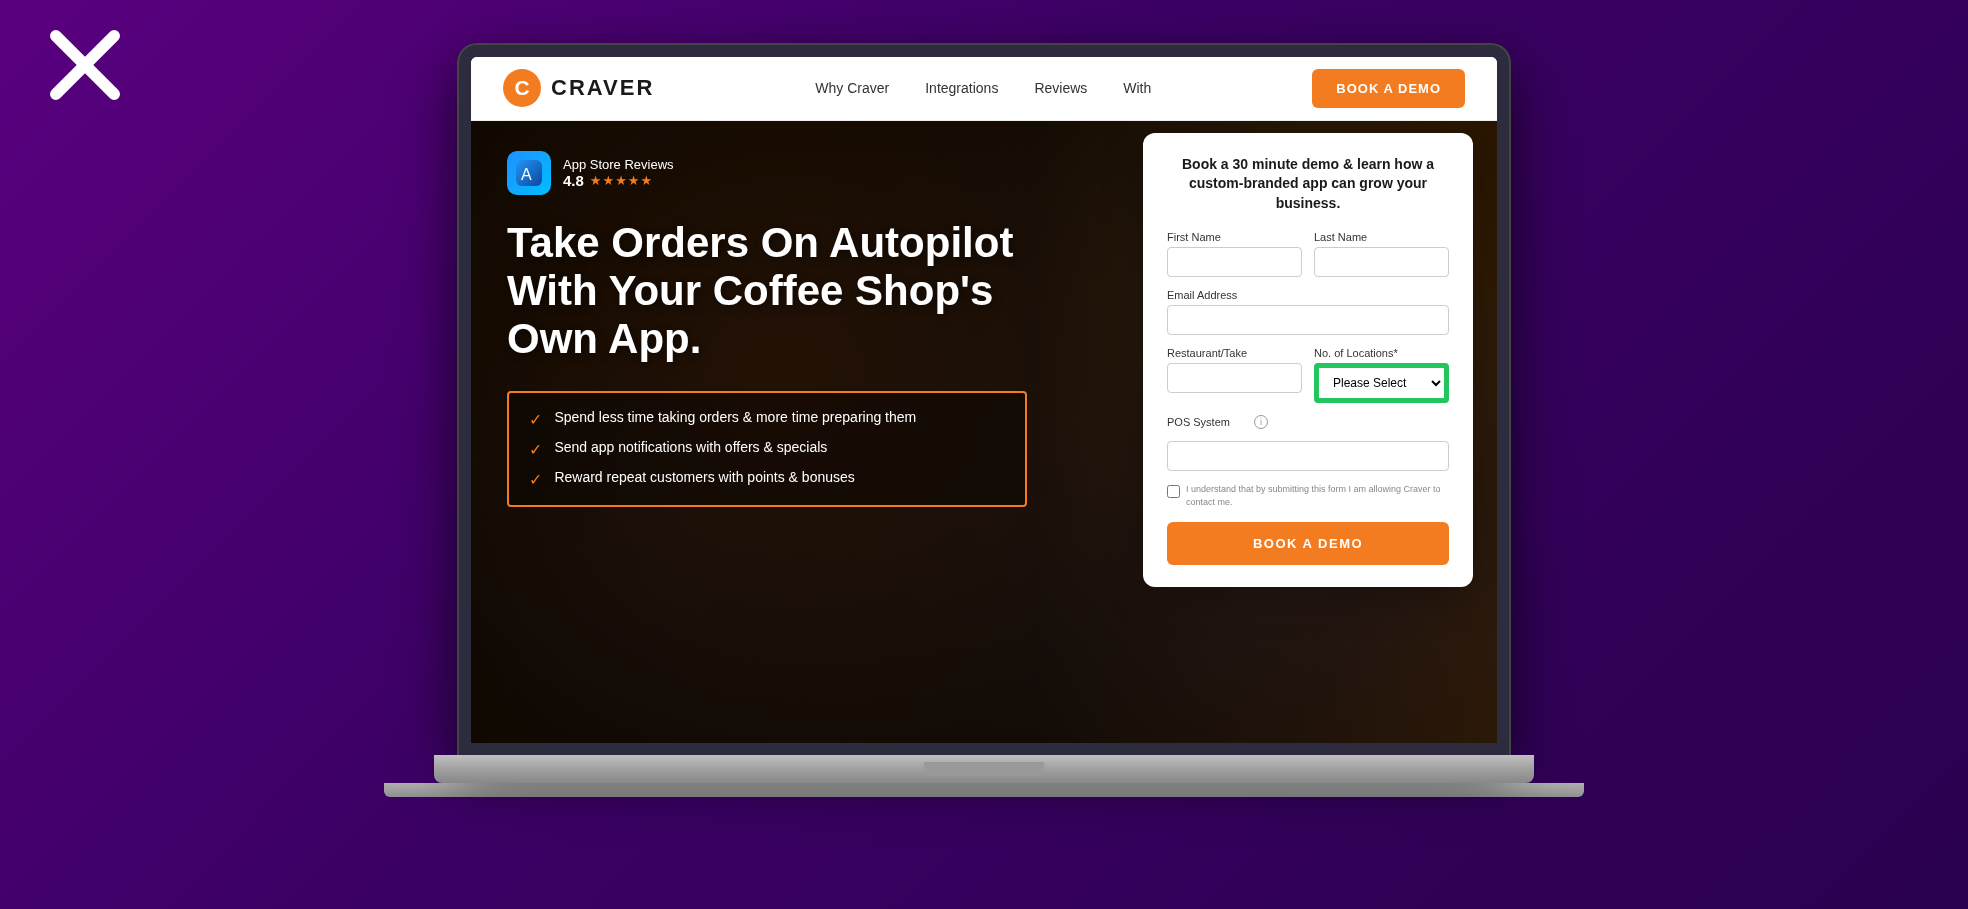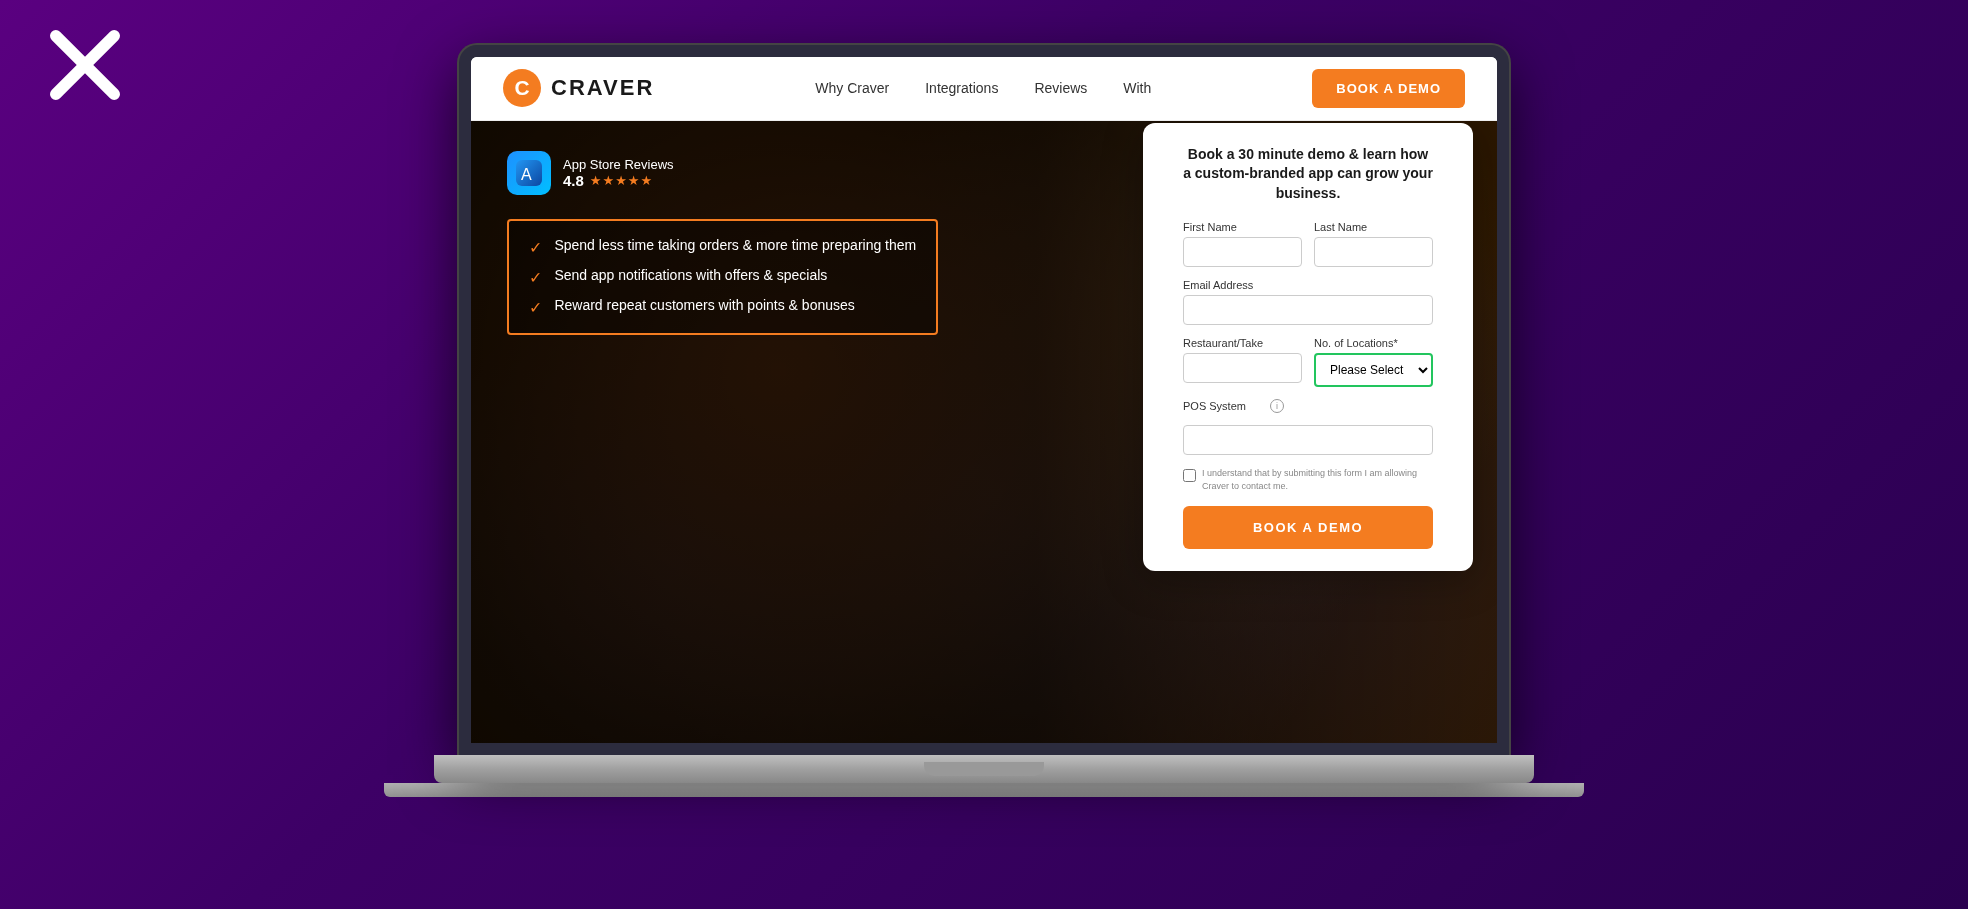--- a/index.html
+++ b/index.html
@@ -244,25 +244,25 @@
       color: #f47c20;
       font-size: 16px;
       flex-shrink: 0;
       margin-top: 1px;
     }
 
     
     .demo-form-container {
       position: absolute;
       right: 24px;
-      top: 2px;
+      top: 12px;
       width: 330px;
       background: white;
       border-radius: 12px;
-      padding: 22px 40px;
+      padding: 22px 24px;
       box-shadow: 0 8px 40px rgba(0,0,0,0.3);
       z-index: 10;
     }
     .form-heading {
       font-size: 14px;
       font-weight: 600;
       color: #1a1a1a;
       text-align: center;
       margin-bottom: 18px;
       line-height: 1.4;
@@ -287,21 +287,21 @@
     }
     .form-input {
       border: 1px solid #ccc;
       border-radius: 4px;
       padding: 7px 10px;
       font-size: 12px;
       outline: none;
       width: 100%;
     }
     .form-select {
-      border: 2px solid #22c55e;
+      border: 5px solid #22c55e;
       border-radius: 4px;
       padding: 7px 10px;
       font-size: 12px;
       outline: none;
       width: 100%;
       background: white;
       appearance: auto;
     }
     .pos-row {
       display: flex;
@@ -407,20 +407,21 @@
             </div>
             <div class="app-store-text">
               <span class="app-store-label">App Store Reviews</span>
               <div class="app-store-rating">
                 <span class="rating-number">4.8</span>
                 <span class="stars">★★★★★</span>
               </div>
             </div>
           </div>
 
+          <h1 class="hero-title">Take Orders On Autopilot With Your Coffee Shop's Own App.</h1>
 
           <div class="feature-list">
             <div class="feature-item">
               <span class="check-icon">✓</span>
               <span>Spend less time taking orders &amp; more time preparing them</span>
             </div>
             <div class="feature-item">
               <span class="check-icon">✓</span>
               <span>Send app notifications with offers &amp; specials</span>
             </div>

